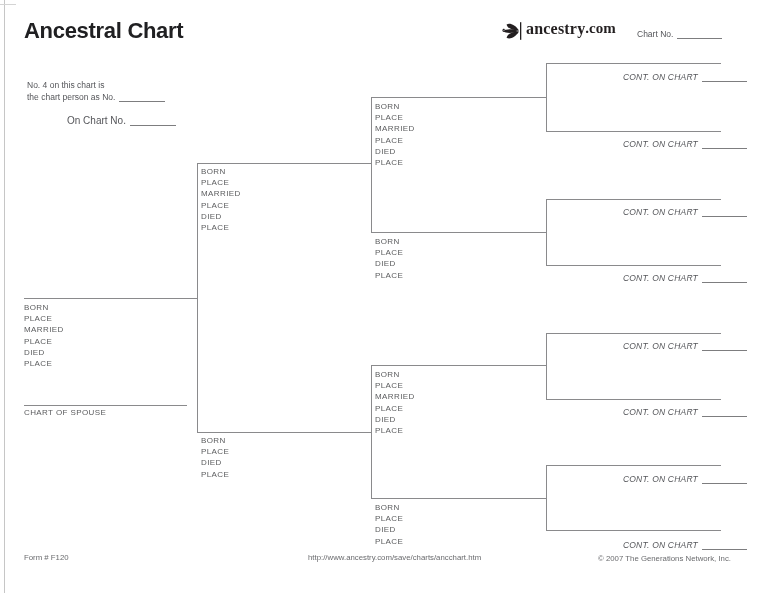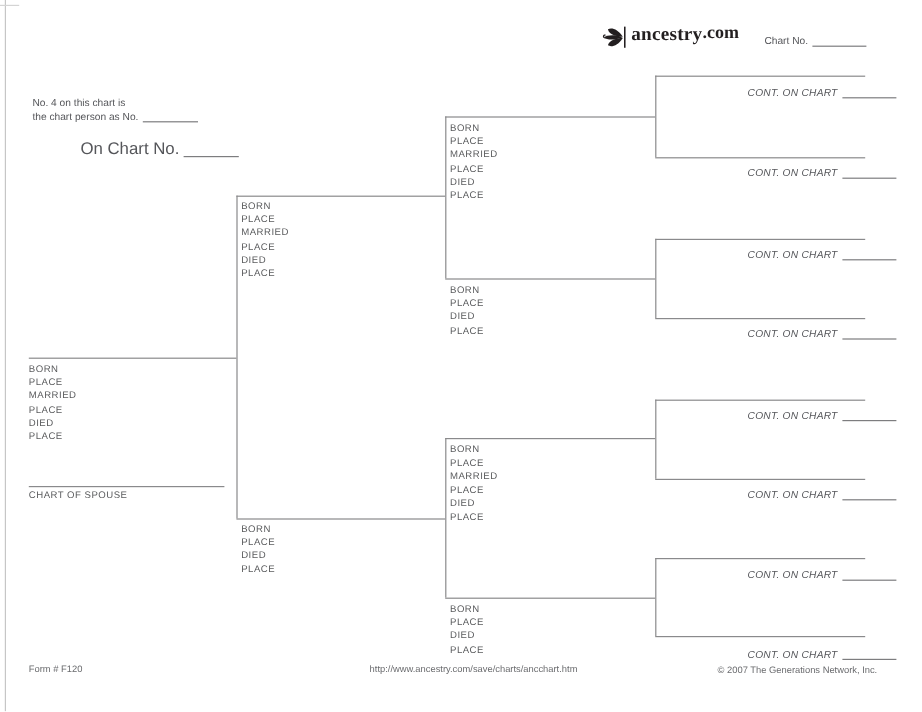--- a/index.html
+++ b/index.html
@@ -17,21 +17,21 @@
 
   .logo{position:absolute;left:501px;top:20px;display:flex;align-items:flex-start;}
   .logo svg{display:block;margin-right:3px;}
   .logo .brand{font-family:"Liberation Serif", serif;font-weight:700;font-size:16px;color:#231f20;letter-spacing:0.2px;}
   .logo .suffix{font-family:"Liberation Serif", serif;font-weight:700;font-size:15px;color:#231f20;}
 
   .chart-no{position:absolute;left:637px;top:29px;font-size:8.5px;color:#55565a;white-space:nowrap;}
 
   .intro-1{position:absolute;left:27px;top:80px;font-size:8.5px;color:#55565a;}
   .intro-2{position:absolute;left:27px;top:92px;font-size:8.5px;color:#55565a;white-space:nowrap;}
-  .intro-3{position:absolute;left:67px;top:115px;font-size:14px;color:#55565a;white-space:nowrap;}
+  .intro-3{position:absolute;left:67px;top:115px;font-size:10px;color:#55565a;white-space:nowrap;}
 
   .blank{display:inline-block;height:9px;border-bottom:1px solid #7d7d7f;vertical-align:bottom;margin-left:4px;}
   .blank.w46{width:46px;}
   .blank.w45{width:45px;}
 
   .hline{position:absolute;height:1px;background:#8a8a8c;}
   .vline{position:absolute;width:1px;background:#8a8a8c;}
 
   .fields{position:absolute;font-size:8px;line-height:11.2px;color:#5b5c5e;letter-spacing:0.4px;}
   .spouse-label{position:absolute;left:24px;top:408px;font-size:8px;letter-spacing:0.4px;color:#5b5c5e;}
@@ -43,20 +43,21 @@
   .footer-copy{position:absolute;left:598px;top:554px;font-size:7.8px;color:#6a6b6e;}
 </style>
 </head>
 <body>
 
 <div class="page">
 
   <div class="scan-edge-v"></div>
   <div class="scan-edge-h"></div>
 
+  <h1 class="page-title">Ancestral Chart</h1>
 
   <div class="logo">
     <svg width="22" height="22" viewBox="0 0 22 22">
       <g fill="#231f20">
         <path d="M18 10.6 C14 4.2, 8.5 2.6, 5.6 4.4 C6.6 9, 12.6 10.6, 18 10.6 Z"></path>
         <path d="M18 11 C11 8.4, 4.8 9.2, 2.2 11.2 C5 13.6, 12 13.4, 18 11 Z"></path>
         <path d="M18 11.6 C14 18, 8.5 19.6, 5.6 17.8 C6.6 13.2, 12.6 11.6, 18 11.6 Z"></path>
         <path d="M4.6 9.4 C3 8.2, 1.6 8.8, 1.4 10.2 C1.3 11.4, 2.4 12.2, 3.6 11.9 C2.8 11.6, 2.3 10.9, 2.6 10.2 C2.9 9.5, 3.8 9.3, 4.6 9.4 Z"></path>
         <rect x="19" y="2.2" width="1.3" height="17.6"></rect>
       </g>

